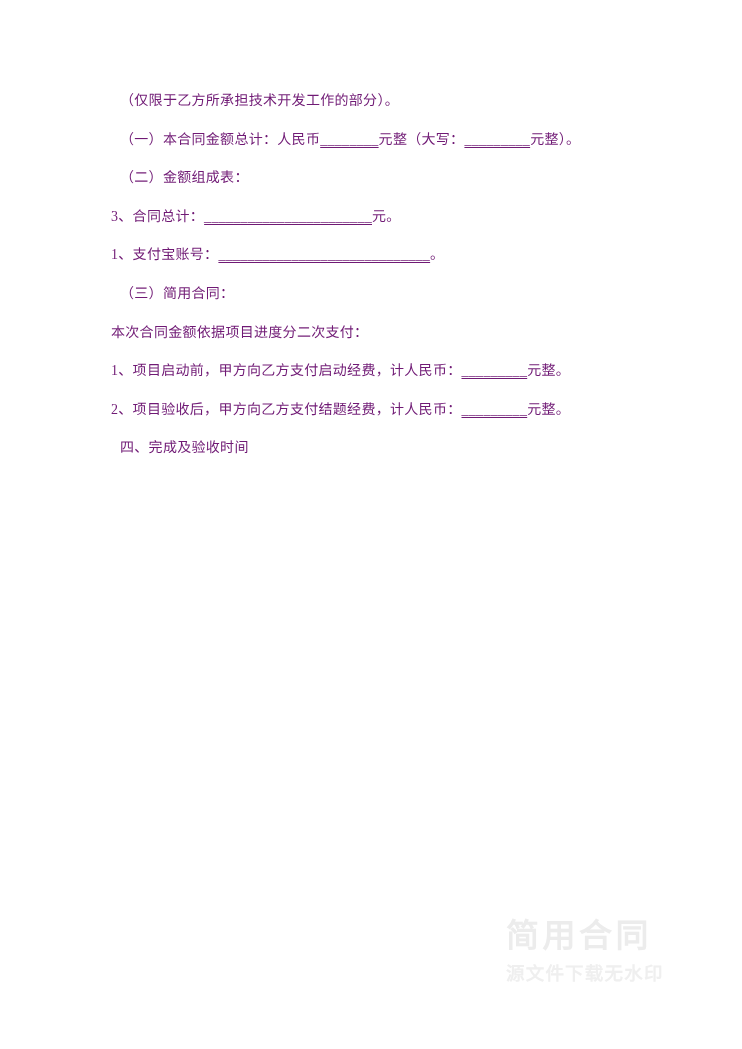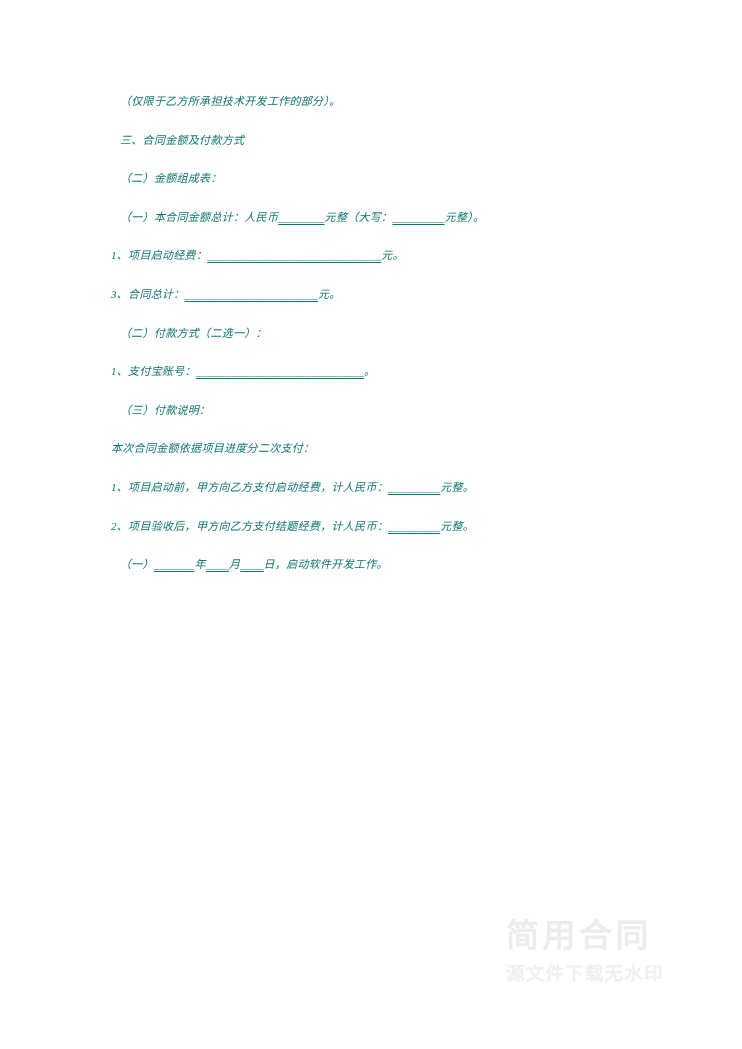--- a/index.html
+++ b/index.html
@@ -20,30 +20,29 @@
     overflow: hidden;
     box-sizing: border-box;
   }
   #doc-body {
     position: absolute;
     left: 111px;
     top: 82px;
     width: 522px;
   }
   .para {
-    font-size: 11px;
+    font-size: 14px;
     line-height: 38.6px;
-    color: #0f766e;
+    color: #701a75;
     letter-spacing: 0.3px;
     white-space: pre-wrap;
     word-break: break-all;
     margin: 0;
     text-align: justify;
     text-justify: inter-character;
-    font-style: italic;
   }
   .indent {
     text-indent: 0;
     padding-left: 9px;
   }
   .noindent {
     padding-left: 0;
   }
   .blank {
     text-decoration: underline;
@@ -83,46 +82,43 @@
 </head>
 <body>
 
 <div id="page">
 
   <div id="doc-body">
 
     <p class="para indent"><span>（仅限于乙方所承担技术开发工作的部分）。</span></p>
 
 
-    <p class="para indent"><span>三、合同金额及付款方式</span></p>
+
+    <p class="para indent"><span>（一）本合同金额总计：人民币</span><span class="blank">________</span><span>元整（大写：</span><span class="blank">_________</span><span>元整）。</span></p>
 
     <p class="para indent"><span>（二）金额组成表：</span></p>
 
-    <p class="para indent"><span>（一）本合同金额总计：人民币</span><span class="blank">________</span><span>元整（大写：</span><span class="blank">_________</span><span>元整）。</span></p>
-
-    <p class="para noindent"><span>1、项目启动经费：</span><span class="blank">______________________________</span><span>元。</span></p>
 
 
     <p class="para noindent"><span>3、合同总计：</span><span class="blank">_______________________</span><span>元。</span></p>
 
-    <p class="para indent"><span>（二）付款方式（二选一）：</span></p>
 
     <p class="para noindent"><span>1、支付宝账号：</span><span class="blank">_____________________________</span><span>。</span></p>
 
 
-    <p class="para indent"><span>（三）付款说明：</span></p>
+    <p class="para indent"><span>（三）简用合同：</span></p>
 
     <p class="para noindent"><span>本次合同金额依据项目进度分二次支付：</span></p>
 
     <p class="para noindent"><span>1、项目启动前，甲方向乙方支付启动经费，计人民币：</span><span class="blank">_________</span><span>元整。</span></p>
 
     <p class="para noindent"><span>2、项目验收后，甲方向乙方支付结题经费，计人民币：</span><span class="blank">_________</span><span>元整。</span></p>
 
+    <p class="para indent"><span>四、完成及验收时间</span></p>
 
-    <p class="para indent"><span>（一）</span><span class="blank">_______</span><span>年</span><span class="blank">____</span><span>月</span><span class="blank">____</span><span>日，启动软件开发工作。</span></p>
 
 
 
   </div>
 
   <div id="watermark">
     <div id="wm-main">简用合同</div>
     <div id="wm-sub">源文件下载无水印</div>
   </div>
 

